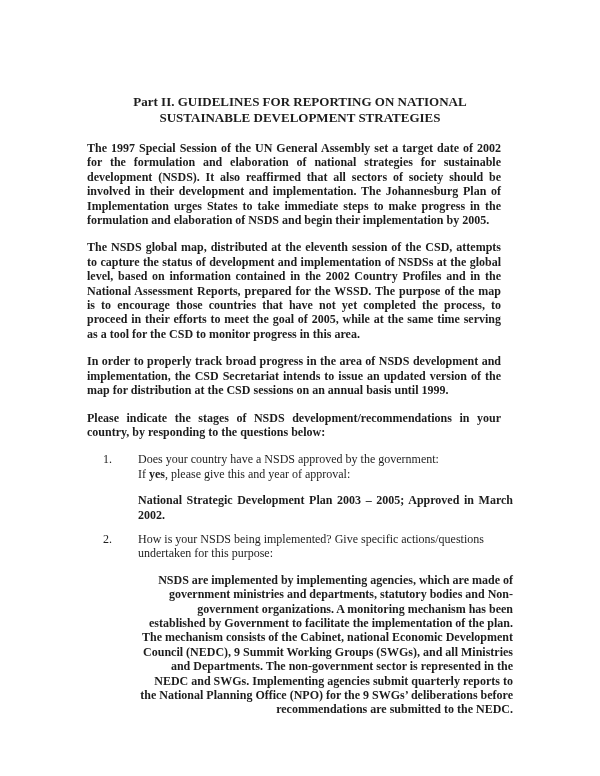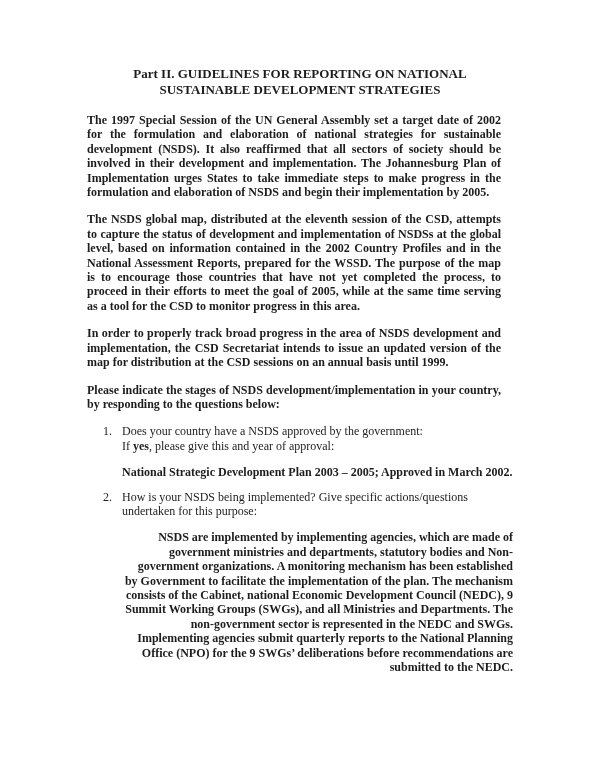--- a/index.html
+++ b/index.html
@@ -6,21 +6,21 @@
     margin: 0;
     padding: 0;
     background: #ffffff;
   }
   .page {
     position: relative;
     width: 600px;
     height: 776px;
     box-sizing: border-box;
     margin: 0;
-    padding: 66px 87px 0 87px;
+    padding: 94px 87px 0 87px;
     background: #ffffff;
     overflow: hidden;
     font-family: "Liberation Serif", "DejaVu Serif", serif;
     font-size: 12px;
     line-height: 14.4px;
     color: #1d1d1d;
     -webkit-font-smoothing: antialiased;
   }
   .doc-title {
     font-weight: bold;
@@ -42,20 +42,21 @@
   .q-item.first {
     margin-bottom: 10px;
   }
   .q-num {
     flex: none;
     width: 19px;
   }
   .q-body {
     flex: 1;
     min-width: 0;
+    margin-left: 16px;
   }
   .q-text {
     text-align: left;
   }
   .bold-inline {
     font-weight: bold;
   }
   .answer {
     font-weight: bold;
     margin: 12px 0 0 0;
@@ -73,21 +74,21 @@
 <div class="page">
 
   <div class="doc-title">Part II. GUIDELINES FOR REPORTING ON NATIONAL SUSTAINABLE DEVELOPMENT STRATEGIES</div>
 
   <p class="para">The 1997 Special Session of the UN General Assembly set a target date of 2002 for the formulation and elaboration of national strategies for sustainable development (NSDS). It also reaffirmed that all sectors of society should be involved in their development and implementation. The Johannesburg Plan of Implementation urges States to take immediate steps to make progress in the formulation and elaboration of NSDS and begin their implementation by 2005.</p>
 
   <p class="para">The NSDS global map, distributed at the eleventh session of the CSD, attempts to capture the status of development and implementation of NSDSs at the global level, based on information contained in the 2002 Country Profiles and in the National Assessment Reports, prepared for the WSSD. The purpose of the map is to encourage those countries that have not yet completed the process, to proceed in their efforts to meet the goal of 2005, while at the same time serving as a tool for the CSD to monitor progress in this area.</p>
 
   <p class="para">In order to properly track broad progress in the area of NSDS development and implementation, the CSD Secretariat intends to issue an updated version of the map for distribution at the CSD sessions on an annual basis until 1999.</p>
 
-  <p class="para">Please indicate the stages of NSDS development/implementation in your country, by responding to the questions below:</p>
+  <p class="para">Please indicate the stages of NSDS development/recommendations in your country, by responding to the questions below:</p>
 
   <div class="q-item first">
     <span class="q-num">1.</span>
     <div class="q-body">
       <div class="q-text">Does your country have a NSDS approved by the government:</div>
       <div class="q-text">
         <span>If </span><span class="bold-inline">yes</span><span>, please give this and year of approval:</span>
       </div>
       <p class="answer justified">National Strategic Development Plan 2003 – 2005; Approved in March 2002.</p>
     </div>

